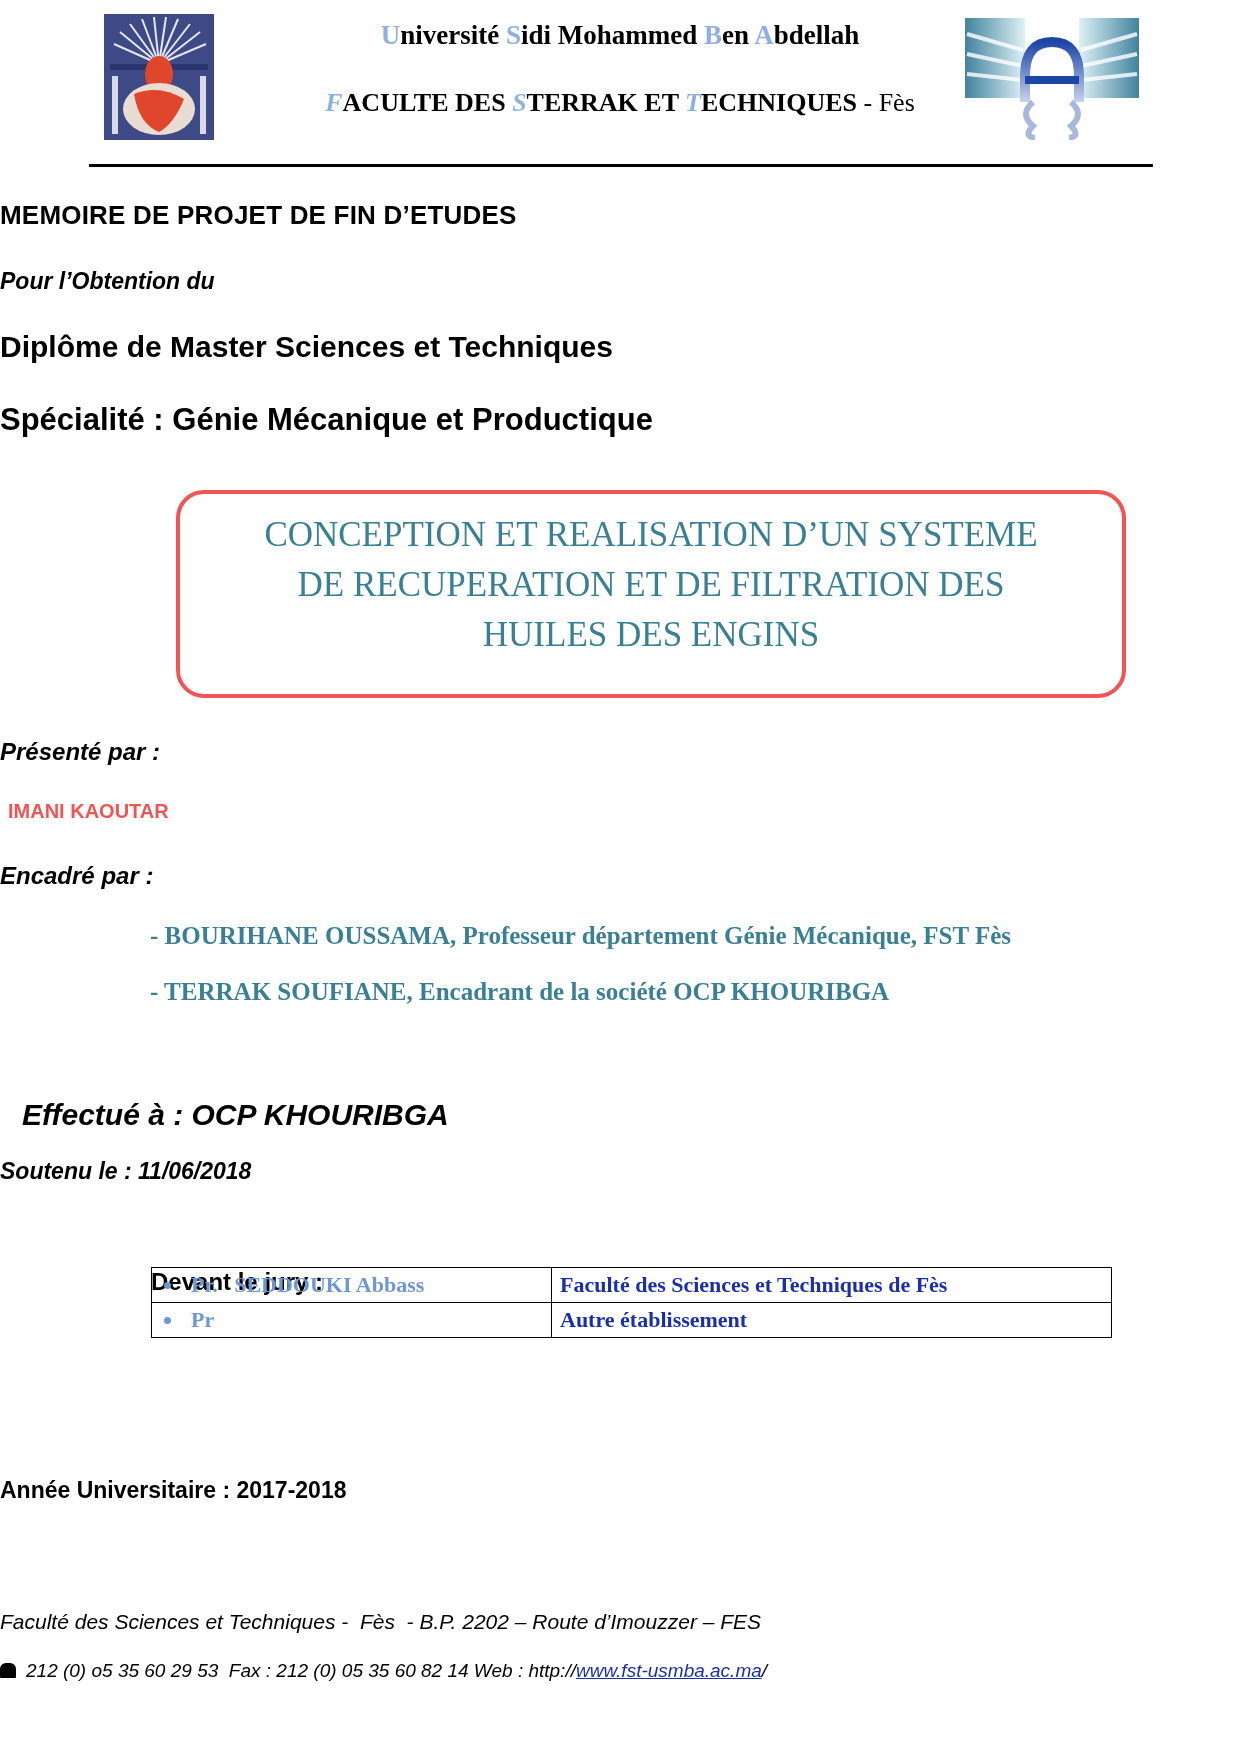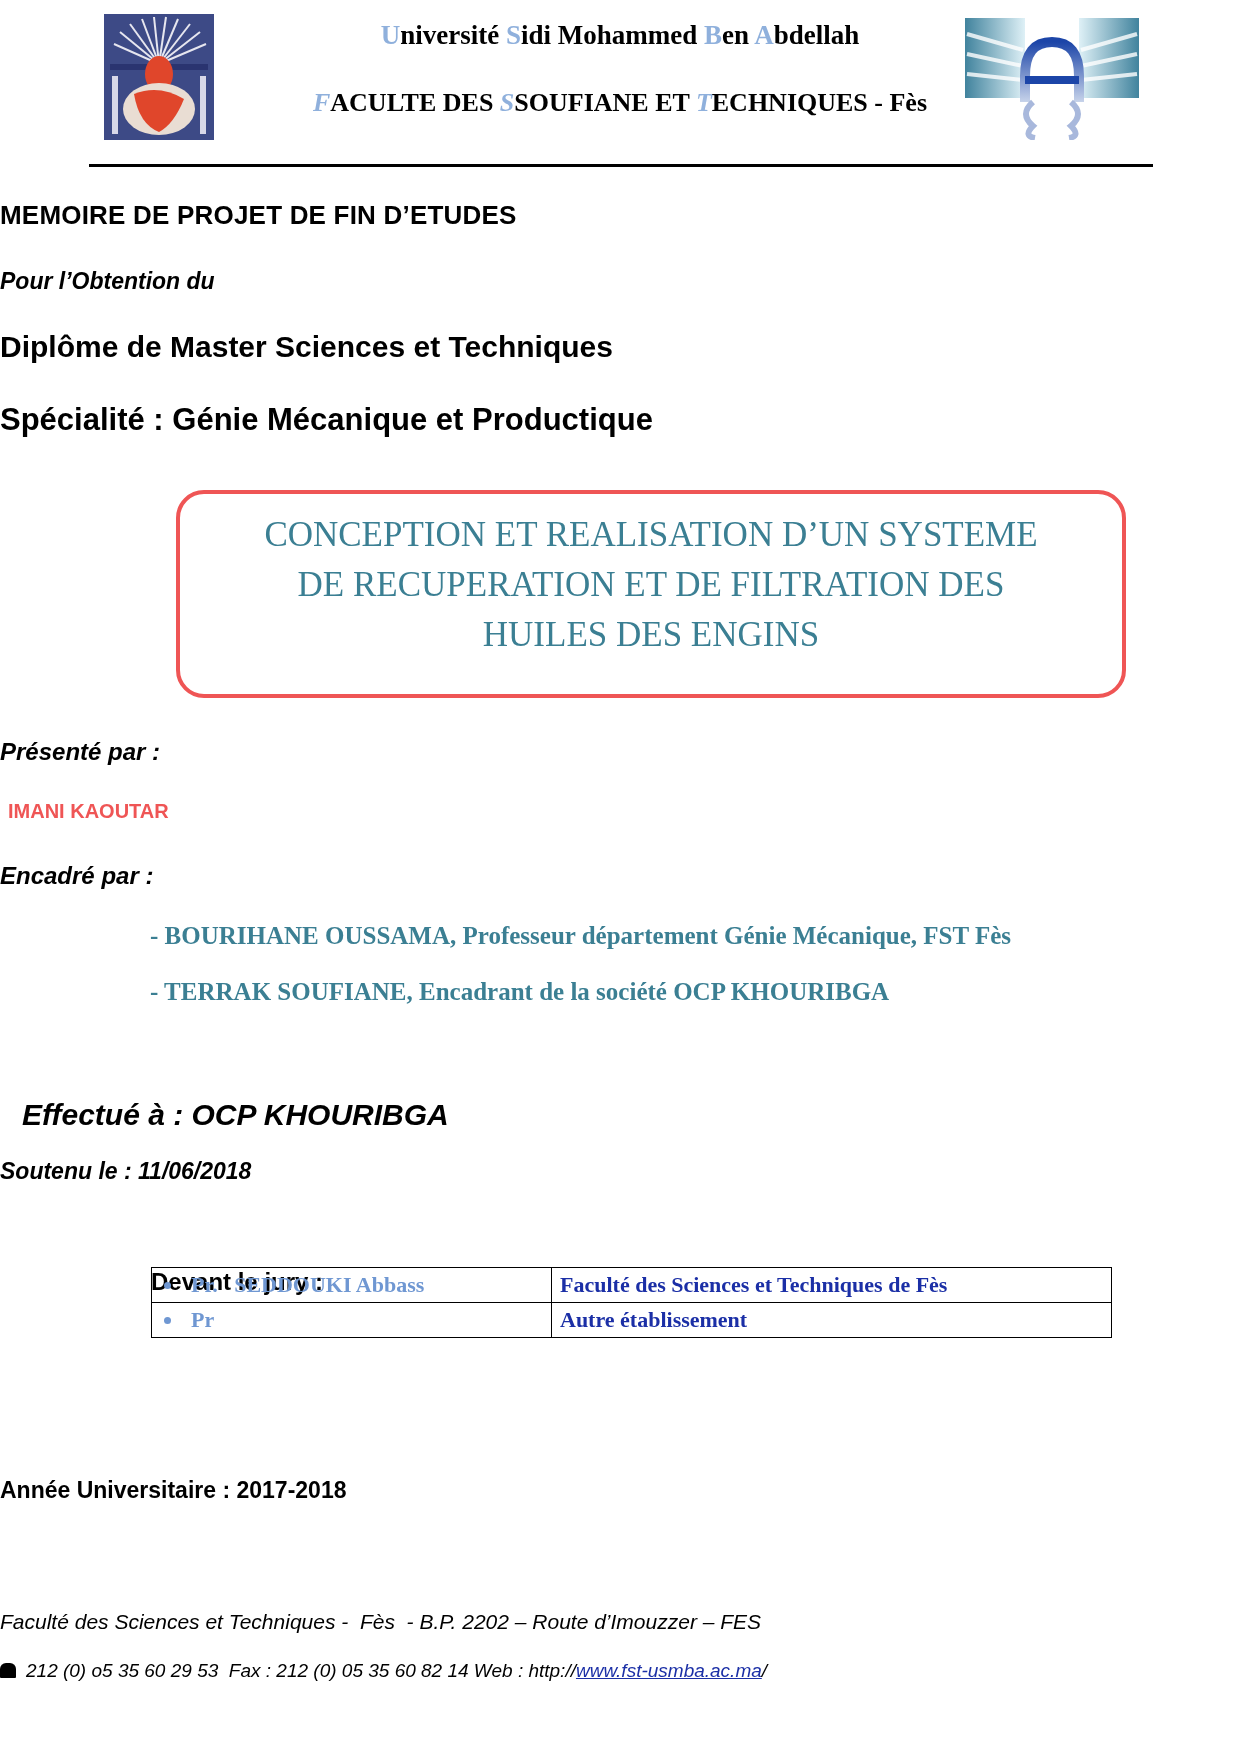--- a/index.html
+++ b/index.html
@@ -9,21 +9,21 @@
   .serif { font-family:"Liberation Serif", serif; }
   .sans { font-family:"Liberation Sans", sans-serif; }
 
   
   .logo-left { left:104px; top:14px; width:110px; height:126px; background:#3d4a86; overflow:hidden; }
   .logo-right { left:963px; top:14px; width:178px; height:126px; }
   .uni-name { top:20px; left:250px; width:740px; text-align:center; font-size:27px; font-weight:bold; }
   .fac-name { top:88px; left:250px; width:740px; text-align:center; font-size:26px; font-weight:bold; }
   .init { color:#8fb0dc; }
   .init-i { color:#8fb0dc; font-style:italic; }
-  .fes { font-weight:bold; }
+  .fes { font-weight:normal; }
   .rule { left:89px; top:164px; width:1064px; height:3px; background:#000; }
 
   .memoire { top:200px; font-size:26px; font-weight:bold; letter-spacing:0.2px; }
   .obtention { top:268px; font-size:23px; font-weight:bold; font-style:italic; }
   .diplome { top:330px; font-size:30px; font-weight:bold; }
   .specialite { top:402px; font-size:31px; font-weight:bold; }
 
   .title-box { left:176px; top:490px; width:950px; height:208px; border:4px solid #ef5555; border-radius:28px; box-sizing:border-box; }
   .title-text { left:176px; top:510px; width:950px; text-align:center; font-size:35px; line-height:50px; color:#3b7f93; }
 
@@ -76,21 +76,21 @@
     <ellipse cx="55" cy="95" rx="36" ry="26" fill="#e9ddd3"></ellipse>
     <path d="M30 80 Q55 70 80 85 Q70 110 55 118 Q35 110 30 80Z" fill="#e0462b"></path>
   </svg>
 </div>
 
 <div class="abs uni-name serif">
   <span><span class="init">U</span><span>niversité </span></span><span><span class="init">S</span><span>idi Mohammed </span></span><span><span class="init">B</span><span>en </span></span><span><span class="init">A</span><span>bdellah</span></span>
 </div>
 
 <div class="abs fac-name serif">
-  <span><span class="init-i">F</span><span>ACULTE DES </span></span><span><span class="init-i">S</span><span>SOUFIANE ET </span></span><span><span class="init-i">T</span><span>ECHNIQUES</span></span><span class="fes"> - Fès</span>
+  <span><span class="init-i">F</span><span>ACULTE DES </span></span><span><span class="init-i">S</span><span>TERRAK ET </span></span><span><span class="init-i">T</span><span>ECHNIQUES</span></span><span class="fes"> - Fès</span>
 </div>
 
 <div class="abs logo-right">
   <svg width="178" height="126" viewBox="0 0 178 126">
     <defs>
       <linearGradient id="wing" x1="0" x2="1" y1="0" y2="0">
         <stop offset="0" stop-color="#1f6d8c"></stop>
           <stop offset="1" stop-color="#d9eef5"></stop>
       </linearGradient>
       <linearGradient id="wing2" x1="1" x2="0" y1="0" y2="0">

